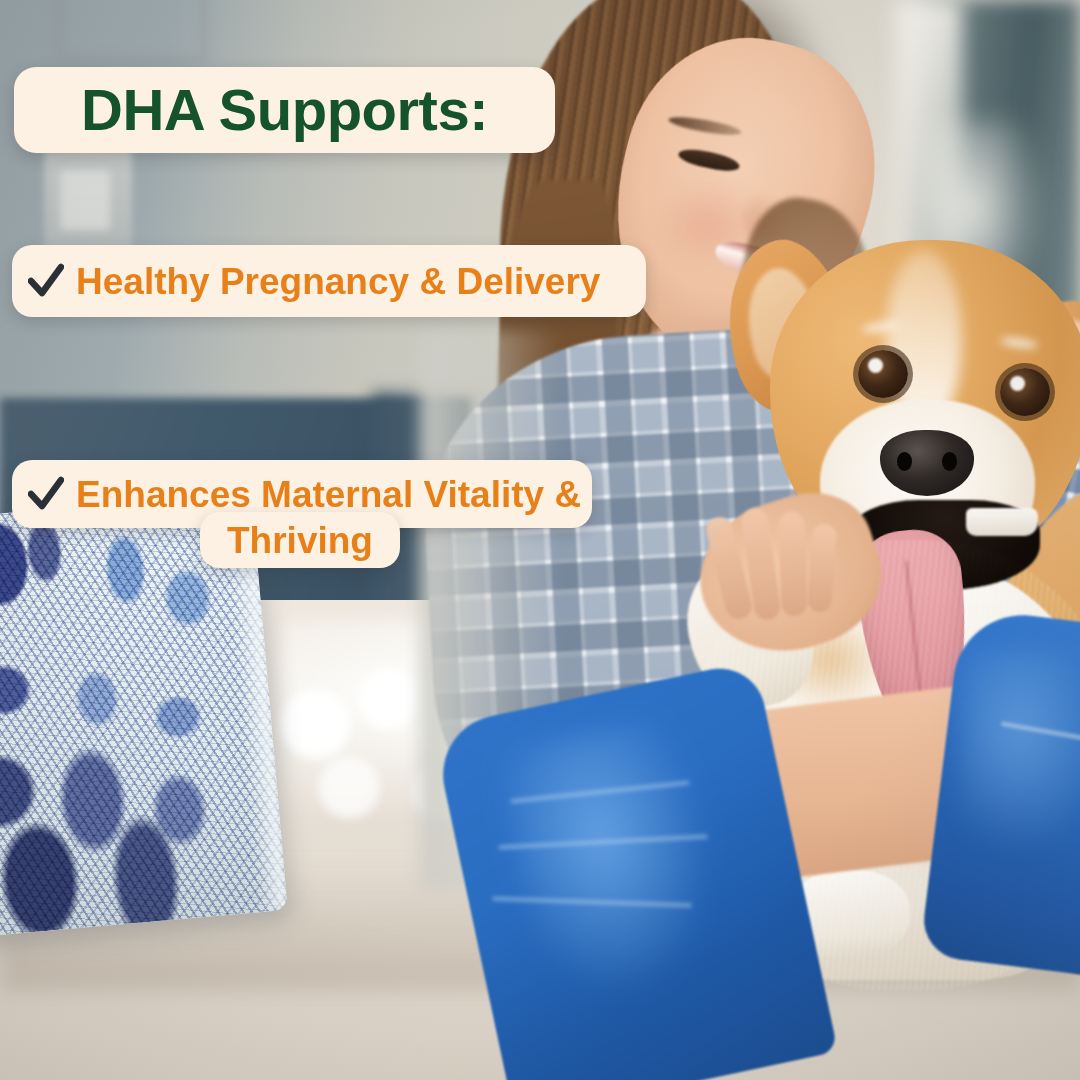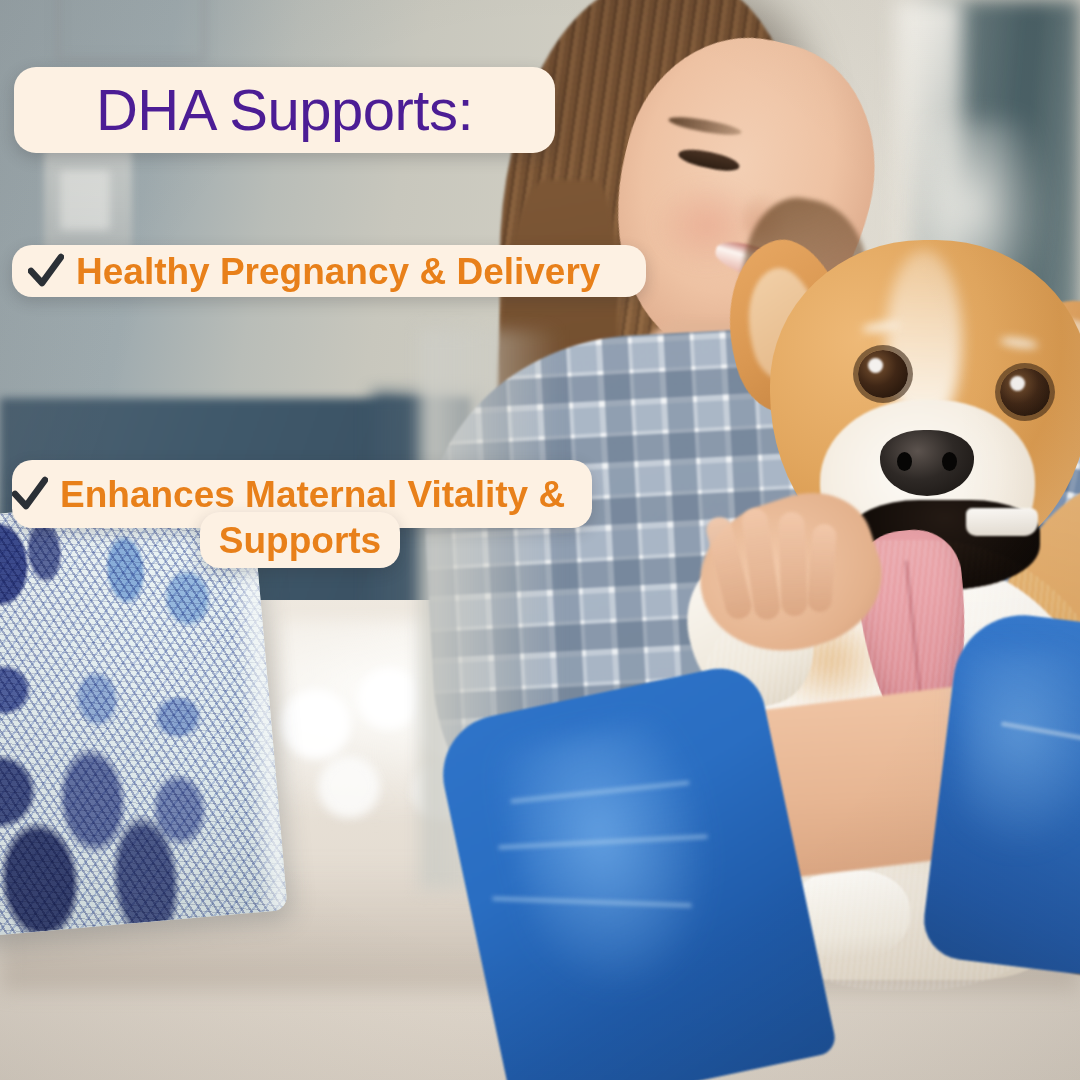--- a/index.html
+++ b/index.html
@@ -680,38 +680,38 @@
     width: 541px; height: 86px;
     background: #fdf1e3;
     border-radius: 22px;
     box-shadow: 0 5px 16px rgba(40,40,45,.22);
     display: flex;
     align-items: center;
     justify-content: center;
   }
   .title-text {
     font-size: 58px;
-    font-weight: normal;
-    color: #4c1d95;
+    font-weight: bold;
+    color: #14532d;
     letter-spacing: -0.5px;
     line-height: 1;
   }
 
   .bullet {
     position: absolute;
     display: flex;
     align-items: center;
     background: #fdf1e3;
     border-radius: 20px;
     box-shadow: 0 5px 15px rgba(40,40,45,.20);
     box-sizing: border-box;
   }
-  .b1 { left: 12px; top: 245px; width: 634px; height: 52px; padding-left: 16px; }
+  .b1 { left: 12px; top: 245px; width: 634px; height: 72px; padding-left: 16px; }
   .b2 { left: 12px; top: 353px; width: 652px; height: 68px; padding-left: 16px; }
-  .b3 { left: 12px; top: 460px; width: 580px; height: 68px; }
+  .b3 { left: 12px; top: 460px; width: 580px; height: 68px; padding-left: 16px; }
   .b3b {
     left: 200px; top: 512px; width: 200px; height: 56px;
     justify-content: center; padding-left: 0;
   }
   .check {
     flex: 0 0 auto;
     width: 36px;
     height: 40px;
     margin-right: 12px;
     position: relative;
@@ -858,17 +858,17 @@
   <div class="bullet b3">
     <span class="check">
       <svg width="36" height="40" viewBox="0 0 36 40" aria-hidden="true">
         <path d="M3 20 L14 32 L33 6" fill="none" stroke="#2b3036" stroke-width="6.5" stroke-linecap="round" stroke-linejoin="round"></path>
       </svg>
     </span>
     <span class="bullet-text">Enhances Maternal Vitality &amp;</span>
   </div>
 
   <div class="bullet b3b">
-    <span class="bullet-text">Supports</span>
+    <span class="bullet-text">Thriving</span>
   </div>
 
 
 </div>
 
 </body></html>

